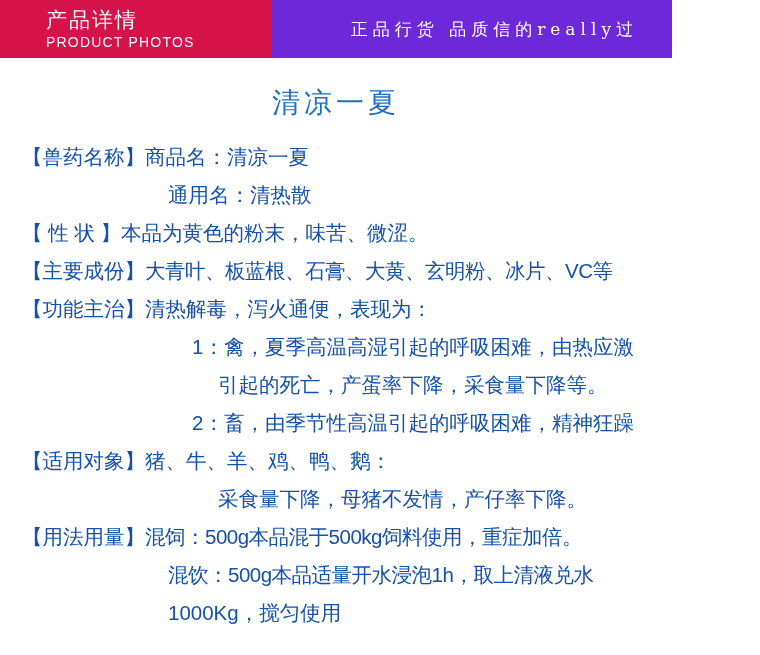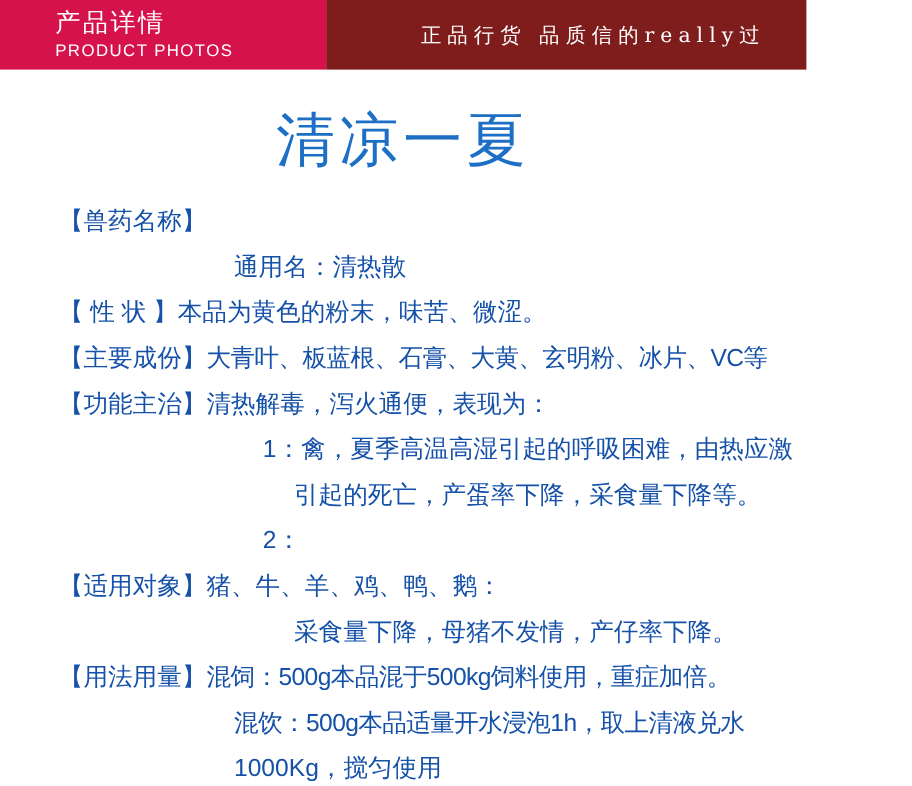--- a/index.html
+++ b/index.html
@@ -56,58 +56,57 @@
     top: 0;
     right: -20px;
     width: 0;
     height: 0;
     border-top: 58px solid #d6124b;
     border-right: 20px solid transparent;
   }
   .header-right {
     position: relative;
     flex: 1;
-    background: #7f1d1d;
+    background: #6d28d9;
     display: flex;
     align-items: center;
     justify-content: flex-end;
     padding-right: 34px;
     padding-left: 48px;
   }
   .header-right .slogan {
     color: #ffffff;
     font-size: 17px;
     letter-spacing: 5px;
     font-family: "DejaVu Serif", "Liberation Serif", serif;
     white-space: nowrap;
   }
 
   
   .title {
     text-align: center;
     color: #1c6fc4;
-    font-size: 49px;
+    font-size: 28px;
     letter-spacing: 4px;
     margin-top: 26px;
     margin-bottom: 16px;
     font-weight: normal;
   }
 
   
   .content {
     padding: 0 16px 0 22px;
     color: #1551a8;
     font-size: 20.5px;
     line-height: 38px;
   }
   .row {
     display: flex;
     align-items: flex-end;
     white-space: nowrap;
-    margin-left: 27px;
   }
   .label {
     flex: 0 0 auto;
     color: #1551a8;
     letter-spacing: 0px;
   }
   .value {
     flex: 1 1 auto;
     color: #1551a8;
     white-space: nowrap;
@@ -139,20 +138,21 @@
       <div class="slogan">正品行货 品质信的really过</div>
     </div>
   </div>
 
   <div class="title">清凉一夏</div>
 
   <div class="content">
 
     <div class="row">
       <span class="label">【兽药名称】</span>
+      <span class="value">商品名：清凉一夏</span>
     </div>
     <div class="row indent-1">
       <span class="value">通用名：清热散</span>
     </div>
 
     <div class="row">
       <span class="label">【 性   状 】</span>
       <span class="value">本品为黄色的粉末，味苦、微涩。</span>
     </div>
 
@@ -169,20 +169,21 @@
     <div class="row indent-2">
       <span class="num">1：</span>
       <span class="txt">禽，夏季高温高湿引起的呼吸困难，由热应激</span>
     </div>
     <div class="row indent-3">
       <span class="txt">引起的死亡，产蛋率下降，采食量下降等。</span>
     </div>
 
     <div class="row indent-2">
       <span class="num">2：</span>
+      <span class="txt">畜，由季节性高温引起的呼吸困难，精神狂躁</span>
     </div>
     <div class="row">
       <span class="label">【适用对象】</span>
       <span class="value">猪、牛、羊、鸡、鸭、鹅：</span>
     </div>
 
     <div class="row indent-3">
       <span class="txt">采食量下降，母猪不发情，产仔率下降。</span>
     </div>
 

